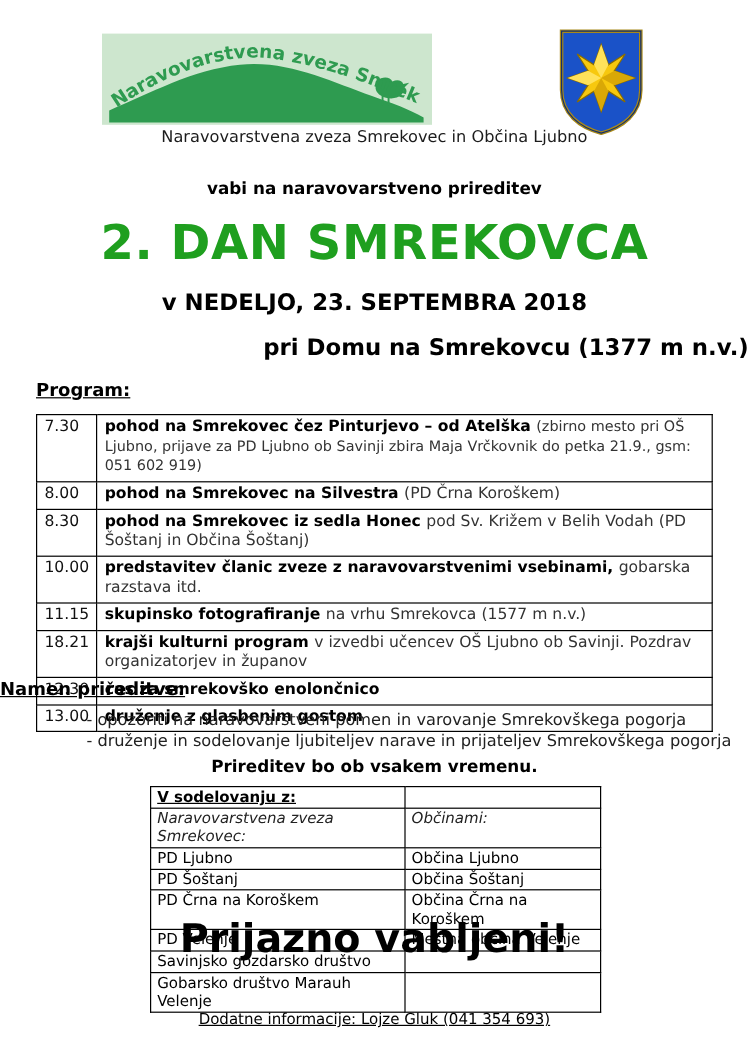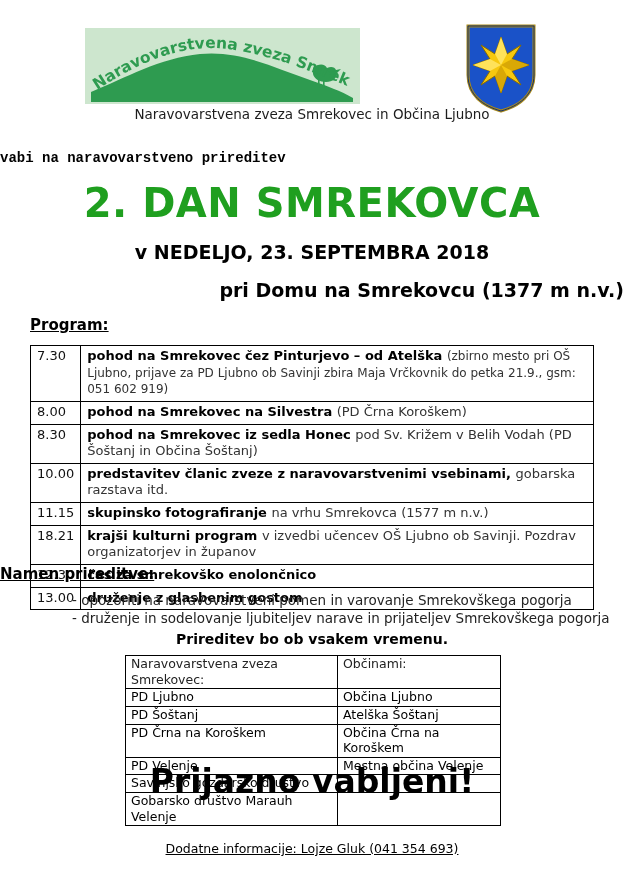--- a/index.html
+++ b/index.html
@@ -11,21 +11,21 @@
   .page { position:absolute; inset:0; }
 
   
   .logo-box { position:absolute; left:85px; top:28px; width:275px; height:76px; background:#cde6ce; }
   .logo-box svg { display:block; width:100%; height:100%; }
   .shield { position:absolute; left:464px; top:23px; width:74px; height:90px; }
   .shield svg { display:block; width:100%; height:100%; }
 
   
   .line1 { position:absolute; top:106px; width:100%; text-align:center; font-size:13.5px; color:#1c1c1c; }
-  .line2 { position:absolute; top:150px; width:100%; font-size:14px; font-weight:bold;font-family:Liberation Mono, monospace; }
+  .line2 { position:absolute; top:150px; width:100%; text-align:center; font-size:14px; font-weight:bold; }
   .title { position:absolute; top:180px; width:100%; text-align:center; font-size:40px; font-weight:bold; color:#1f9f1f; letter-spacing:0.5px; }
   .dateline { position:absolute; top:241px; width:100%; text-align:center; font-size:19px; font-weight:bold; }
   .locline  { position:absolute; top:279px; width:100%; text-align:right; font-size:19px; font-weight:bold; }
 
   
   .program-label { position:absolute; left:30px; top:316px; font-size:15px; font-weight:bold; text-decoration:underline; }
   table.program { position:absolute; left:30px; top:345px; width:564px; border-collapse:collapse; font-size:13px; }
   table.program td { border:1px solid #000; padding:2px 6px 3px 6px; vertical-align:top; line-height:1.28; }
   table.program td.time { width:48px; font-size:13px; color:#111;margin-left:12px; }
   table.program .b { font-weight:bold; }
@@ -35,21 +35,21 @@
   
   .purpose-heading { position:absolute; top:565px; width:100%; text-align:left; font-size:15px; font-weight:bold; text-decoration:underline; }
   .bullets { position:absolute; left:72px; top:592px; font-size:13.5px; color:#222; line-height:1.32; }
   .weather { position:absolute; top:631px; width:100%; text-align:center; font-size:14px; font-weight:bold; }
 
   
   table.coop { position:absolute; left:125px; top:655px; width:376px; border-collapse:collapse; font-size:12.5px; }
   table.coop td { border:1px solid #000; padding:0px 5px 1px 5px; vertical-align:top; line-height:1.25; height:15px; }
   table.coop td.c1 { width:212px; }
   table.coop .hdr { font-weight:bold; text-decoration:underline; }
-  table.coop .ital { color:#222; }
+  table.coop .ital { font-style:italic; color:#222; }
 
   
   .invite { position:absolute; top:762px; width:100%; text-align:center; font-size:33px; font-weight:bold; }
   .contact { position:absolute; top:841px; width:100%; text-align:center; font-size:12.5px; text-decoration:underline; }
 </style>
 </head>
 <body>
 
 <div class="page">
 
@@ -134,30 +134,34 @@
   <div class="purpose-heading">Namen prireditve:</div>
   <div class="bullets" id="bullets">
       <div>- opozoriti na naravovarstveni pomen in varovanje Smrekovškega pogorja</div>
       <div>- druženje in sodelovanje ljubiteljev narave in prijateljev Smrekovškega pogorja</div>
     </div>
   <div class="weather">Prireditev bo ob vsakem vremenu.</div>
 
   <table class="coop">
     <tbody id="coop-body">
         <tr>
+          <td class="c1 hdr">V sodelovanju z:</td>
+          <td></td>
+        </tr>
+        <tr>
           <td class="c1 ital">Naravovarstvena zveza Smrekovec:</td>
           <td class="ital">Občinami:</td>
         </tr>
         <tr>
           <td class="c1">PD Ljubno</td>
           <td>Občina Ljubno</td>
         </tr>
         <tr>
           <td class="c1">PD Šoštanj</td>
-          <td>Atelška Šoštanj</td>
+          <td>Občina Šoštanj</td>
         </tr>
         <tr>
           <td class="c1">PD Črna na Koroškem</td>
           <td>Občina Črna na Koroškem</td>
         </tr>
         <tr>
           <td class="c1">PD Velenje</td>
           <td>Mestna občina Velenje</td>
         </tr>
         <tr>

